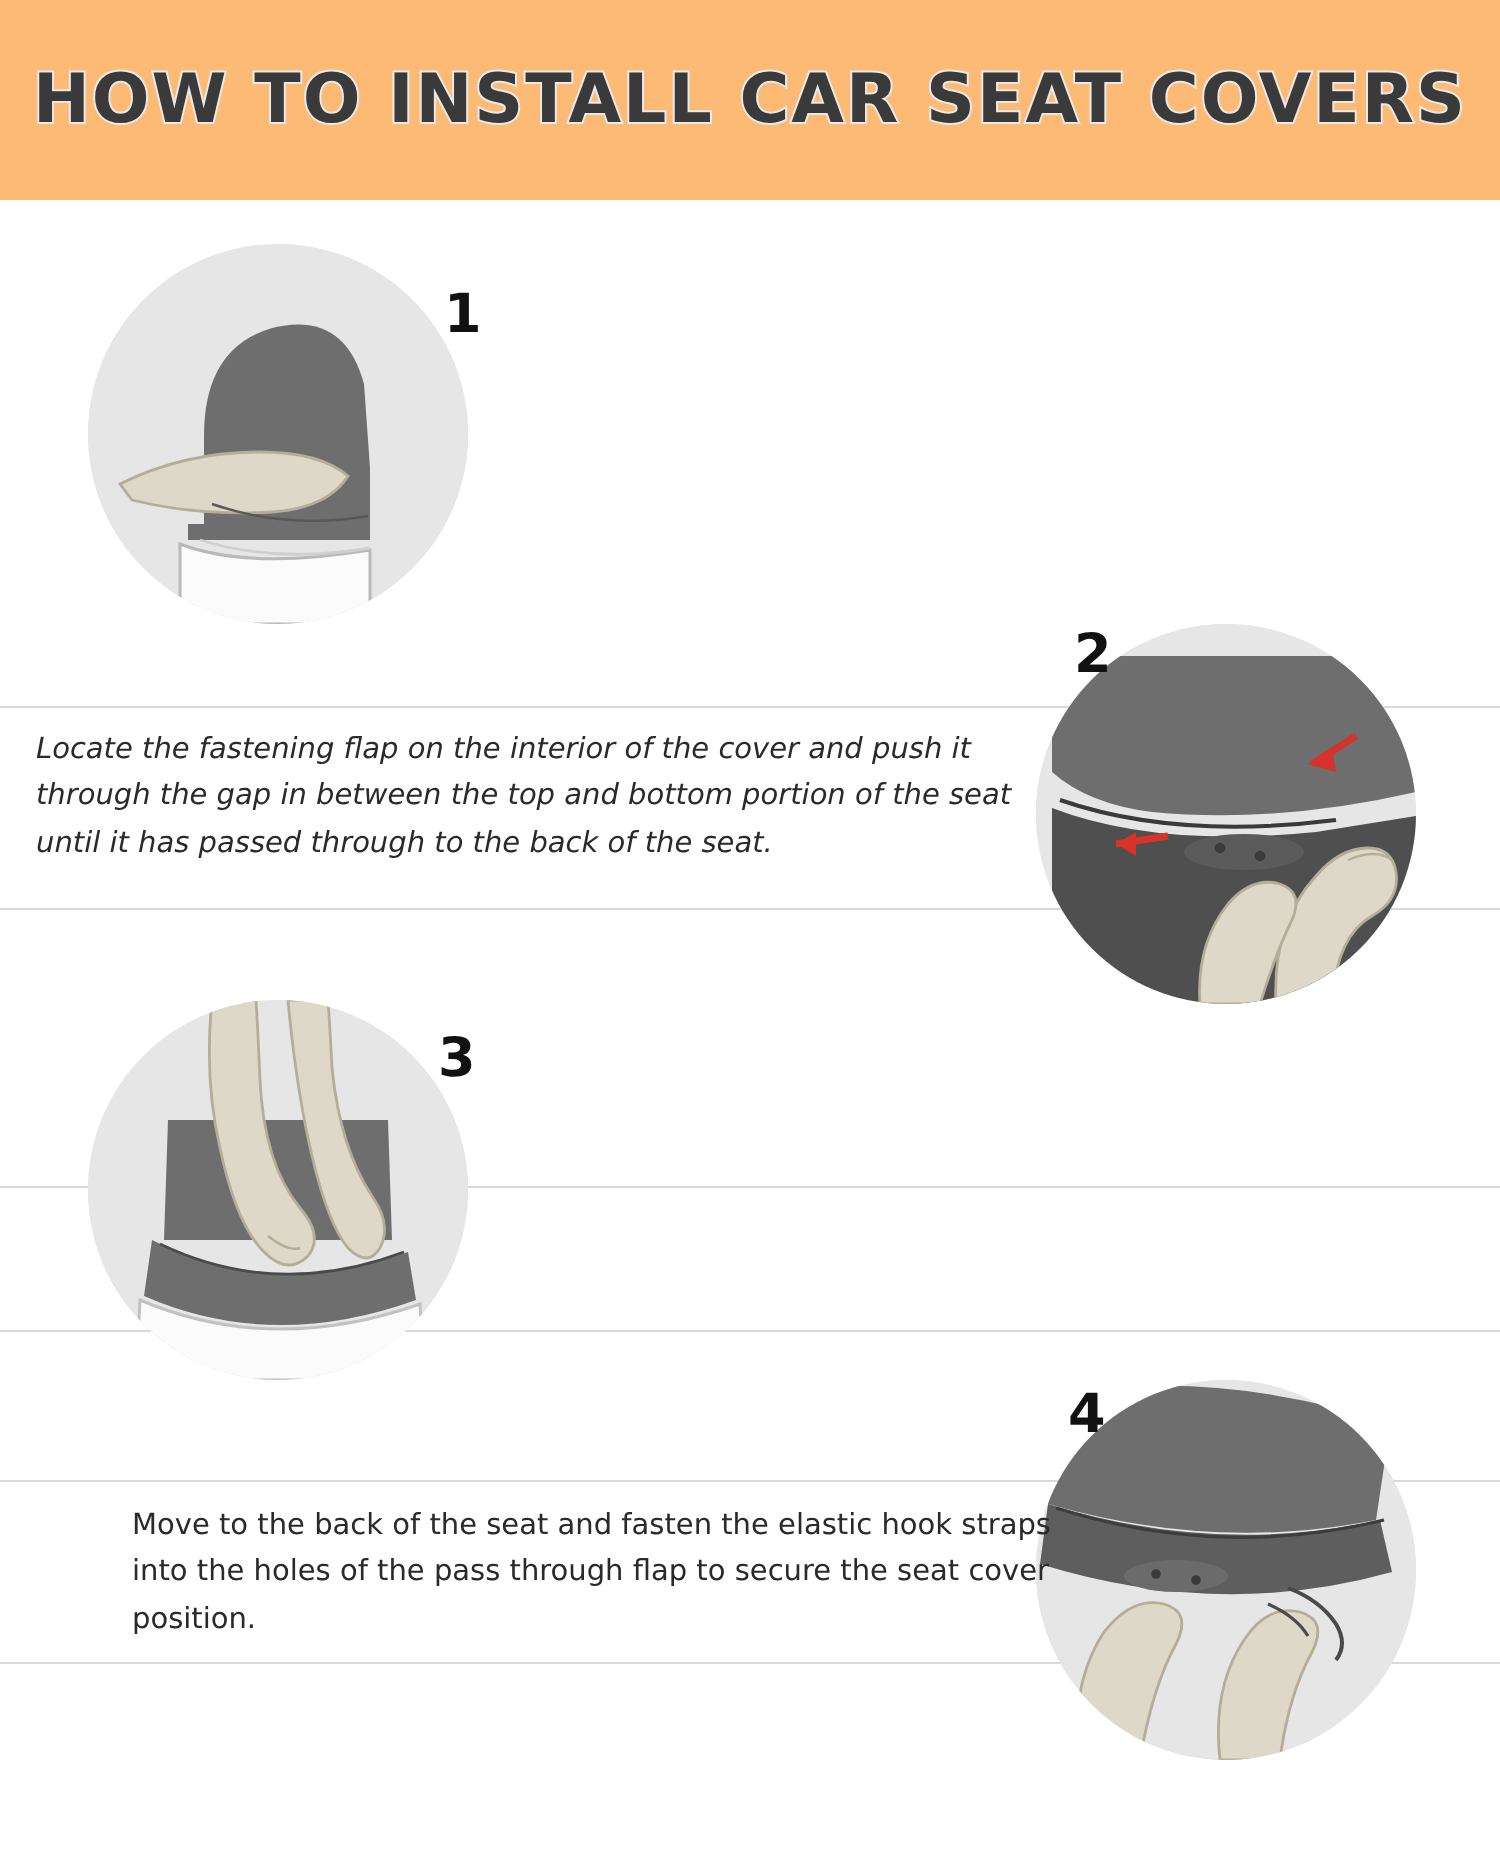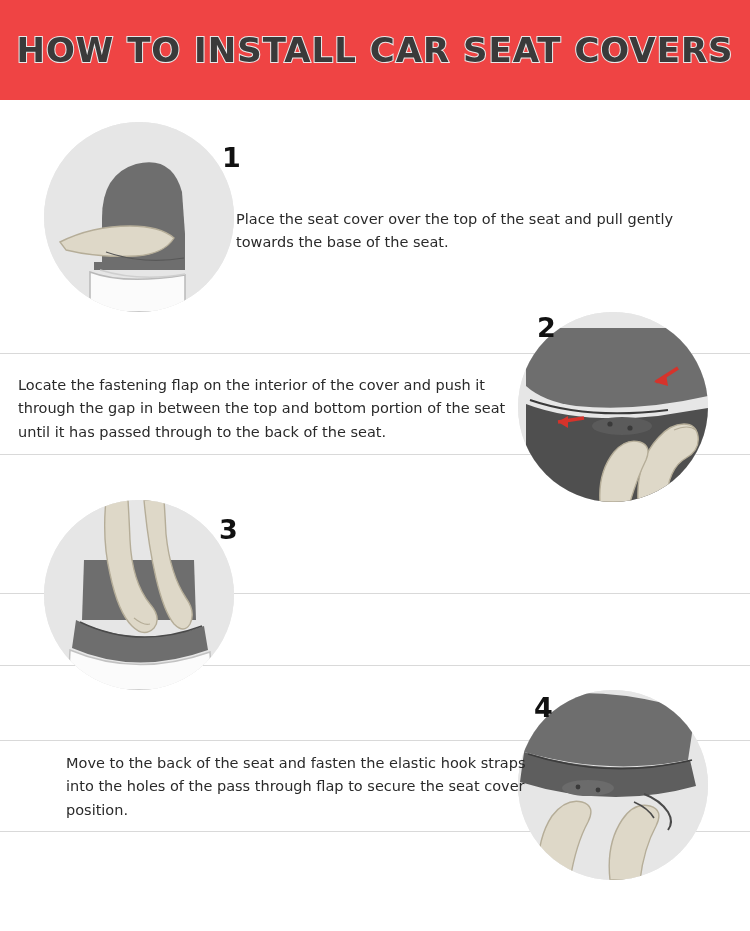--- a/index.html
+++ b/index.html
@@ -12,21 +12,21 @@
     height: 931px;
     font-family: "Liberation Sans", sans-serif;
     overflow: hidden;
     position: relative;
   }
 
   
   .header {
     width: 750px;
     height: 100px;
-    background: #ef4444;
+    background: #fdba74;
     display: flex;
     align-items: center;
     justify-content: center;
     box-sizing: border-box;
   }
   .header-title {
     color: #3a3a3a;
     font-family: "DejaVu Sans", sans-serif;
     font-size: 34px;
     font-weight: bold;
@@ -99,21 +99,21 @@
     color: #2a2a2a;
   }
 
   
   .s1-circle { top: 0px; }
   .s1-num { left: 222px; top: 20px; }
   .s1-text { left: 236px; top: 86px; width: 446px; }
 
   .s2-circle { top: 0px; }
   .s2-num { left: 537px; top: 0px; }
-  .s2-text { left: 18px; top: 62px; width: 508px; }
+  .s2-text { left: 18px; top: 52px; width: 508px; font-style: italic; }
 
   .s3-circle { top: 0px; }
   .s3-num { left: 219px; top: 14px; }
   .s3-text { left: 236px; top: 68px; width: 452px; }
 
   .s4-circle { top: 0px; }
   .s4-num { left: 534px; top: 2px; }
   .s4-text { left: 18px; top: 62px; width: 478px; margin-left: 48px; }
 
   .art { display: block; width: 190px; height: 190px; }
@@ -140,21 +140,20 @@
         <rect width="190" height="190" fill="#e6e6e6"></rect>
         <path d="M58 140 L58 96 Q58 52 92 42 Q128 33 138 70 L141 112 L141 140 Z" fill="#6e6e6e"></path>
         <path d="M50 140 L141 140 L141 148 L50 148 Z" fill="#6e6e6e"></path>
         <path d="M46 150 Q80 163 141 153 L141 190 L46 190 Z" fill="#fbfbfb" stroke="#b9b9b9" stroke-width="1.5"></path>
         <path d="M16 120 Q48 104 86 104 Q116 104 130 116 Q120 132 92 134 Q54 136 22 128 Z" fill="#ded8c8" stroke="#b5ad98" stroke-width="1.4"></path>
         <path d="M56 148 Q95 160 141 152" fill="none" stroke="#cfcfcf" stroke-width="1.4"></path>
         <path d="M62 130 Q100 143 140 136" fill="none" stroke="#585858" stroke-width="1.2"></path>
       </svg>
     </div>
     <div class="step-num s1-num">1</div>
-    <div class="step-text s1-text">Place the seat cover over the top of the seat and pull gently towards the base of the seat.</div>
   </div>
 
   <div class="step step-2">
     <div class="circle circle-right s2-circle">
       <svg class="art" viewBox="0 0 190 190" xmlns="http://www.w3.org/2000/svg">
         <rect width="190" height="190" fill="#e6e6e6"></rect>
         <path d="M8 16 L190 16 L190 84 Q120 100 58 94 Q26 90 8 74 Z" fill="#6e6e6e"></path>
         <path d="M8 92 Q60 112 140 104 L190 96 L190 190 L8 190 Z" fill="#4f4f4f"></path>
         <path d="M12 88 Q70 108 150 98" fill="none" stroke="#3a3a3a" stroke-width="2"></path>
         <ellipse cx="104" cy="114" rx="30" ry="9" fill="#5b5b5b"></ellipse>

